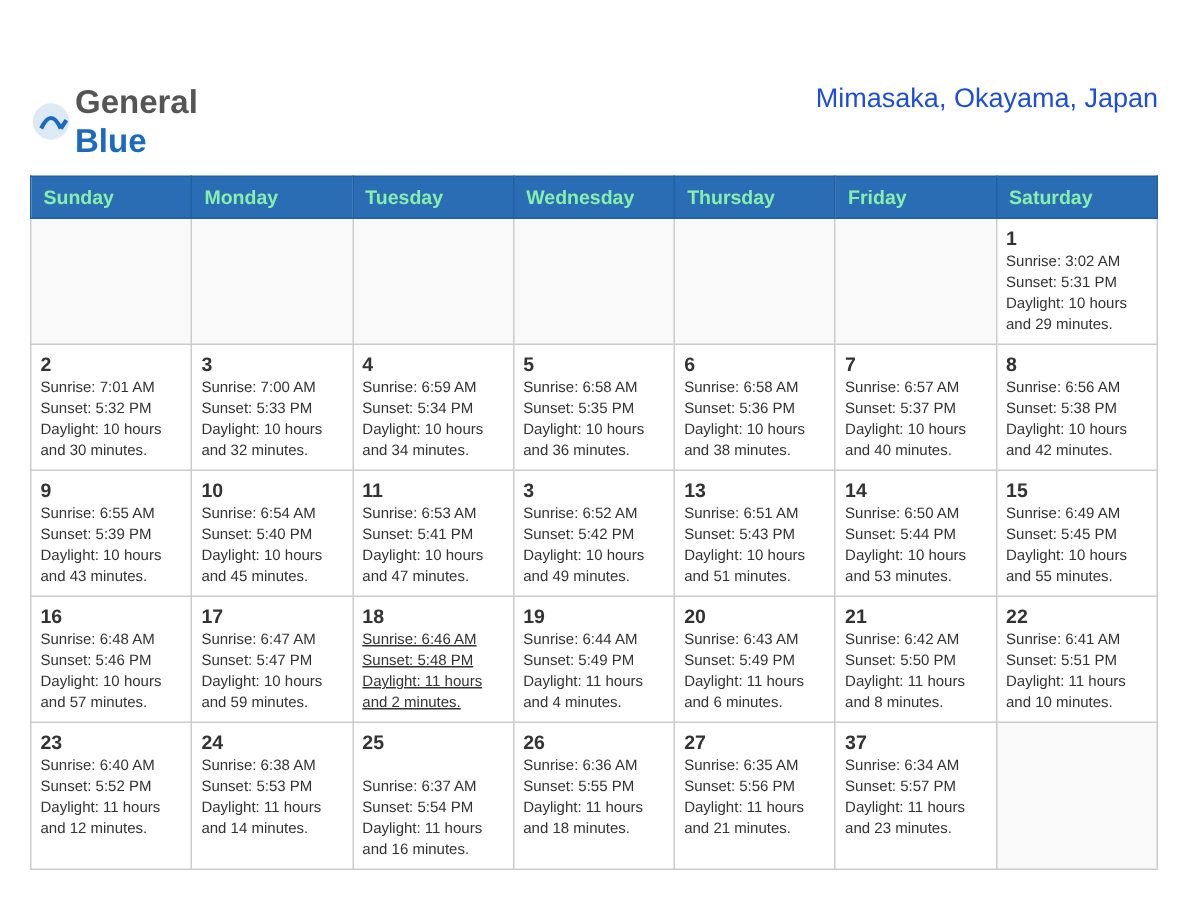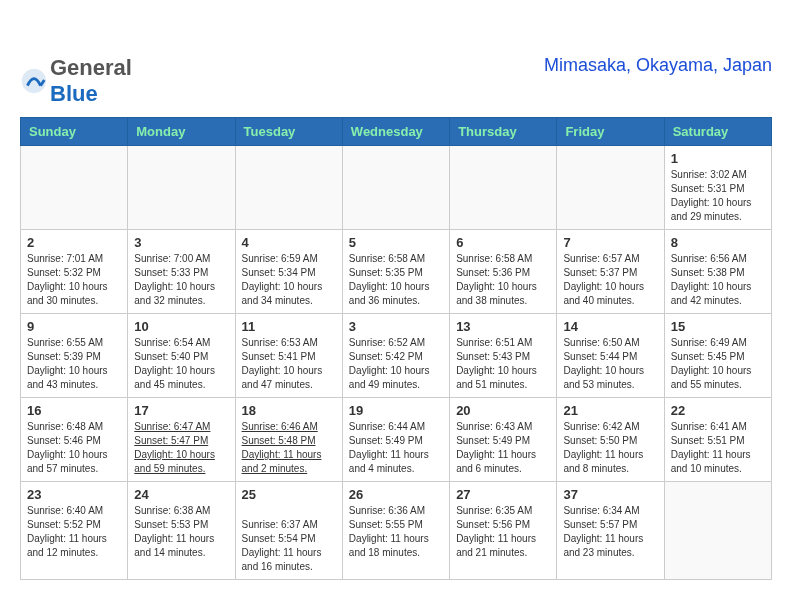--- a/index.html
+++ b/index.html
@@ -235,21 +235,21 @@
       <tr>
         <td>
           <span class="day-number">16</span>
           <div class="day-detail" style="white-space: pre-line;">Sunrise: 6:48 AM
 Sunset: 5:46 PM
 Daylight: 10 hours
 and 57 minutes.</div>
         </td>
         <td>
           <span class="day-number">17</span>
-          <div class="day-detail" style="white-space: pre-line; text-decoration: underline;">Sunrise: 6:47 AM
+          <div class="day-detail" style="white-space: pre-line;">Sunrise: 6:47 AM
 Sunset: 5:47 PM
 Daylight: 10 hours
 and 59 minutes.</div>
         </td>
         <td>
           <span class="day-number">18</span>
           <div class="day-detail" style="white-space: pre-line; text-decoration: underline;">Sunrise: 6:46 AM
 Sunset: 5:48 PM
 Daylight: 11 hours
 and 2 minutes.</div>

